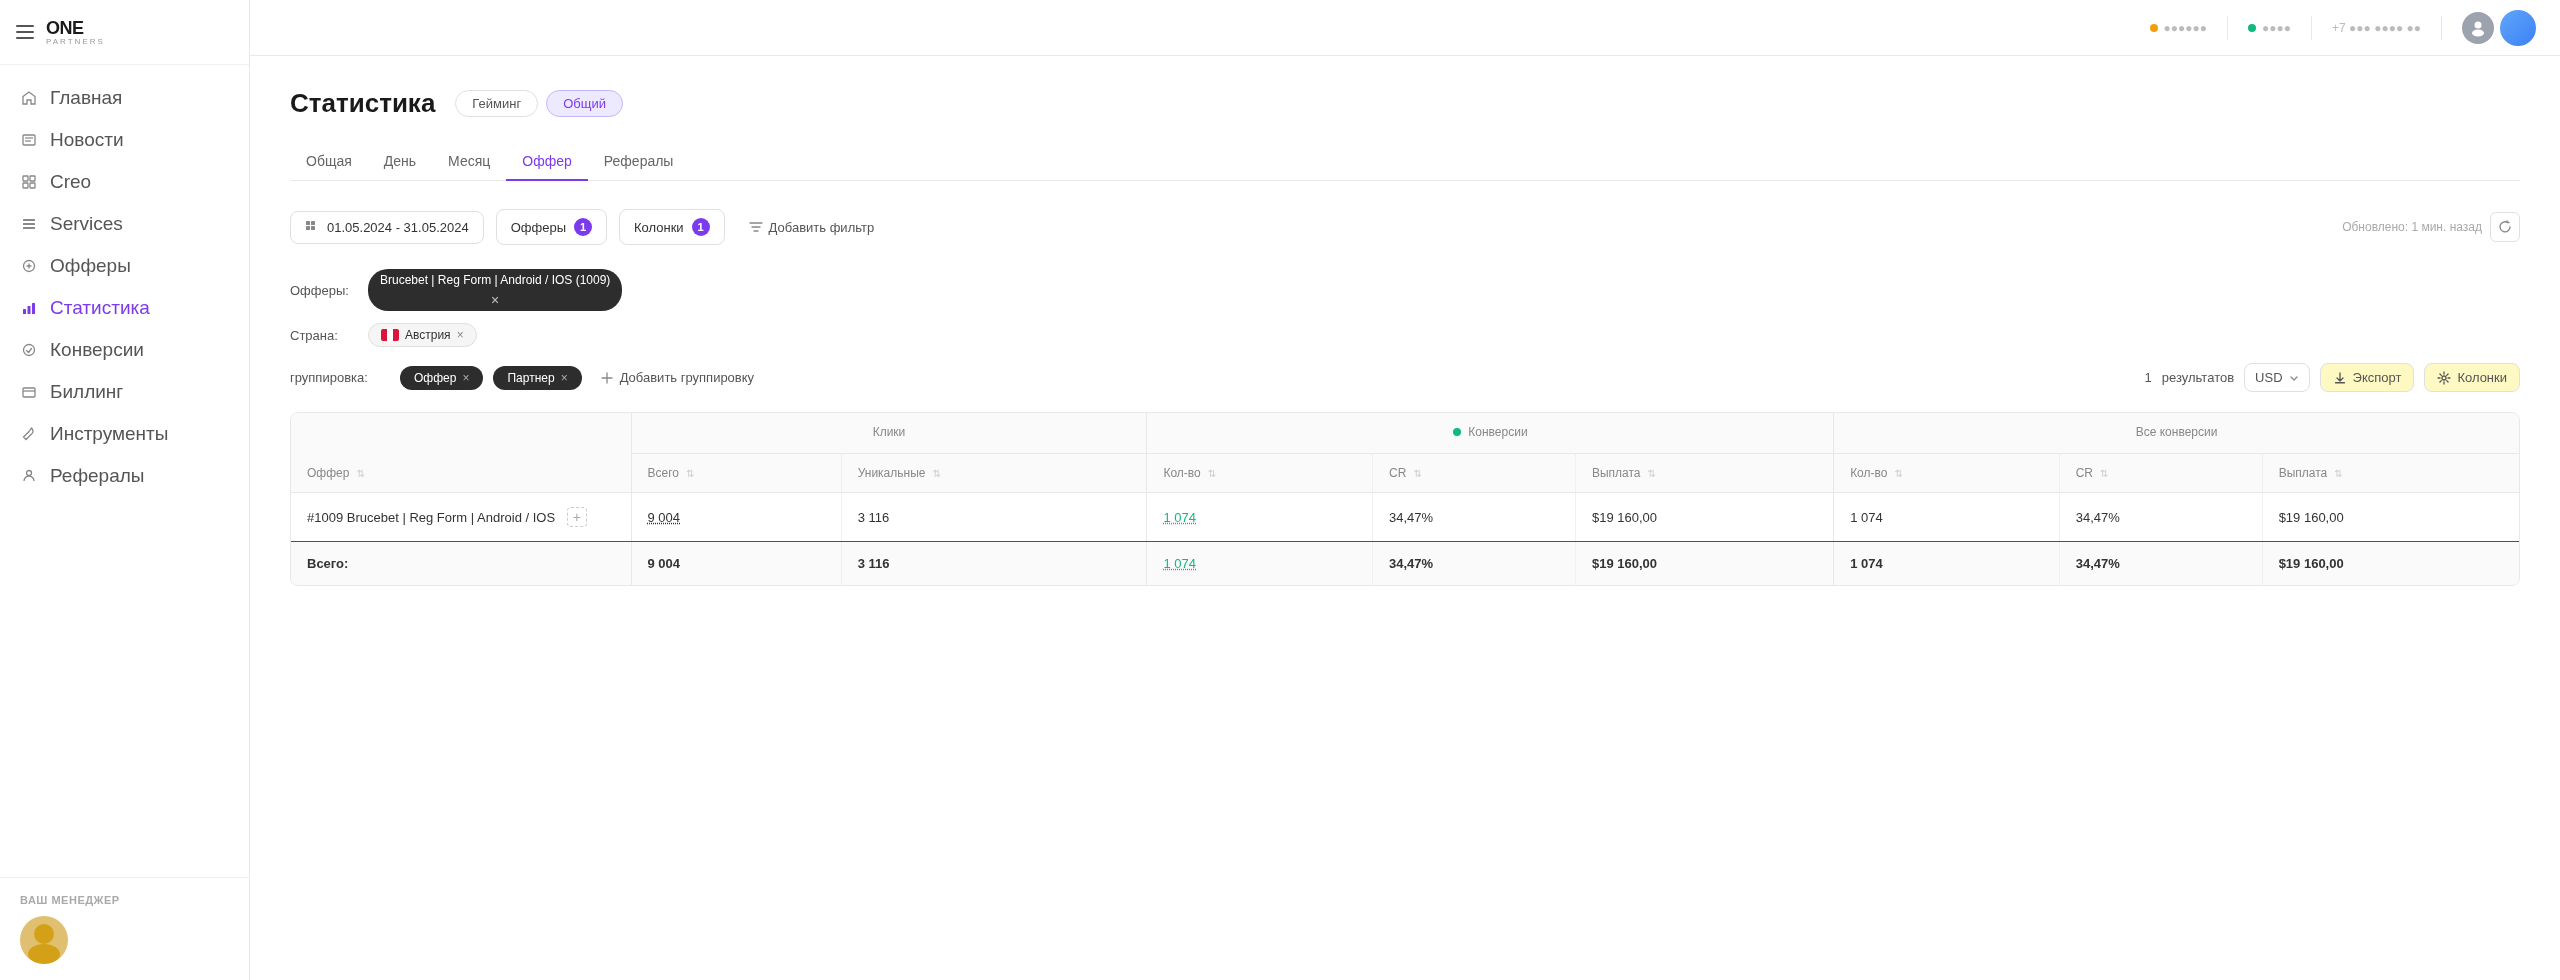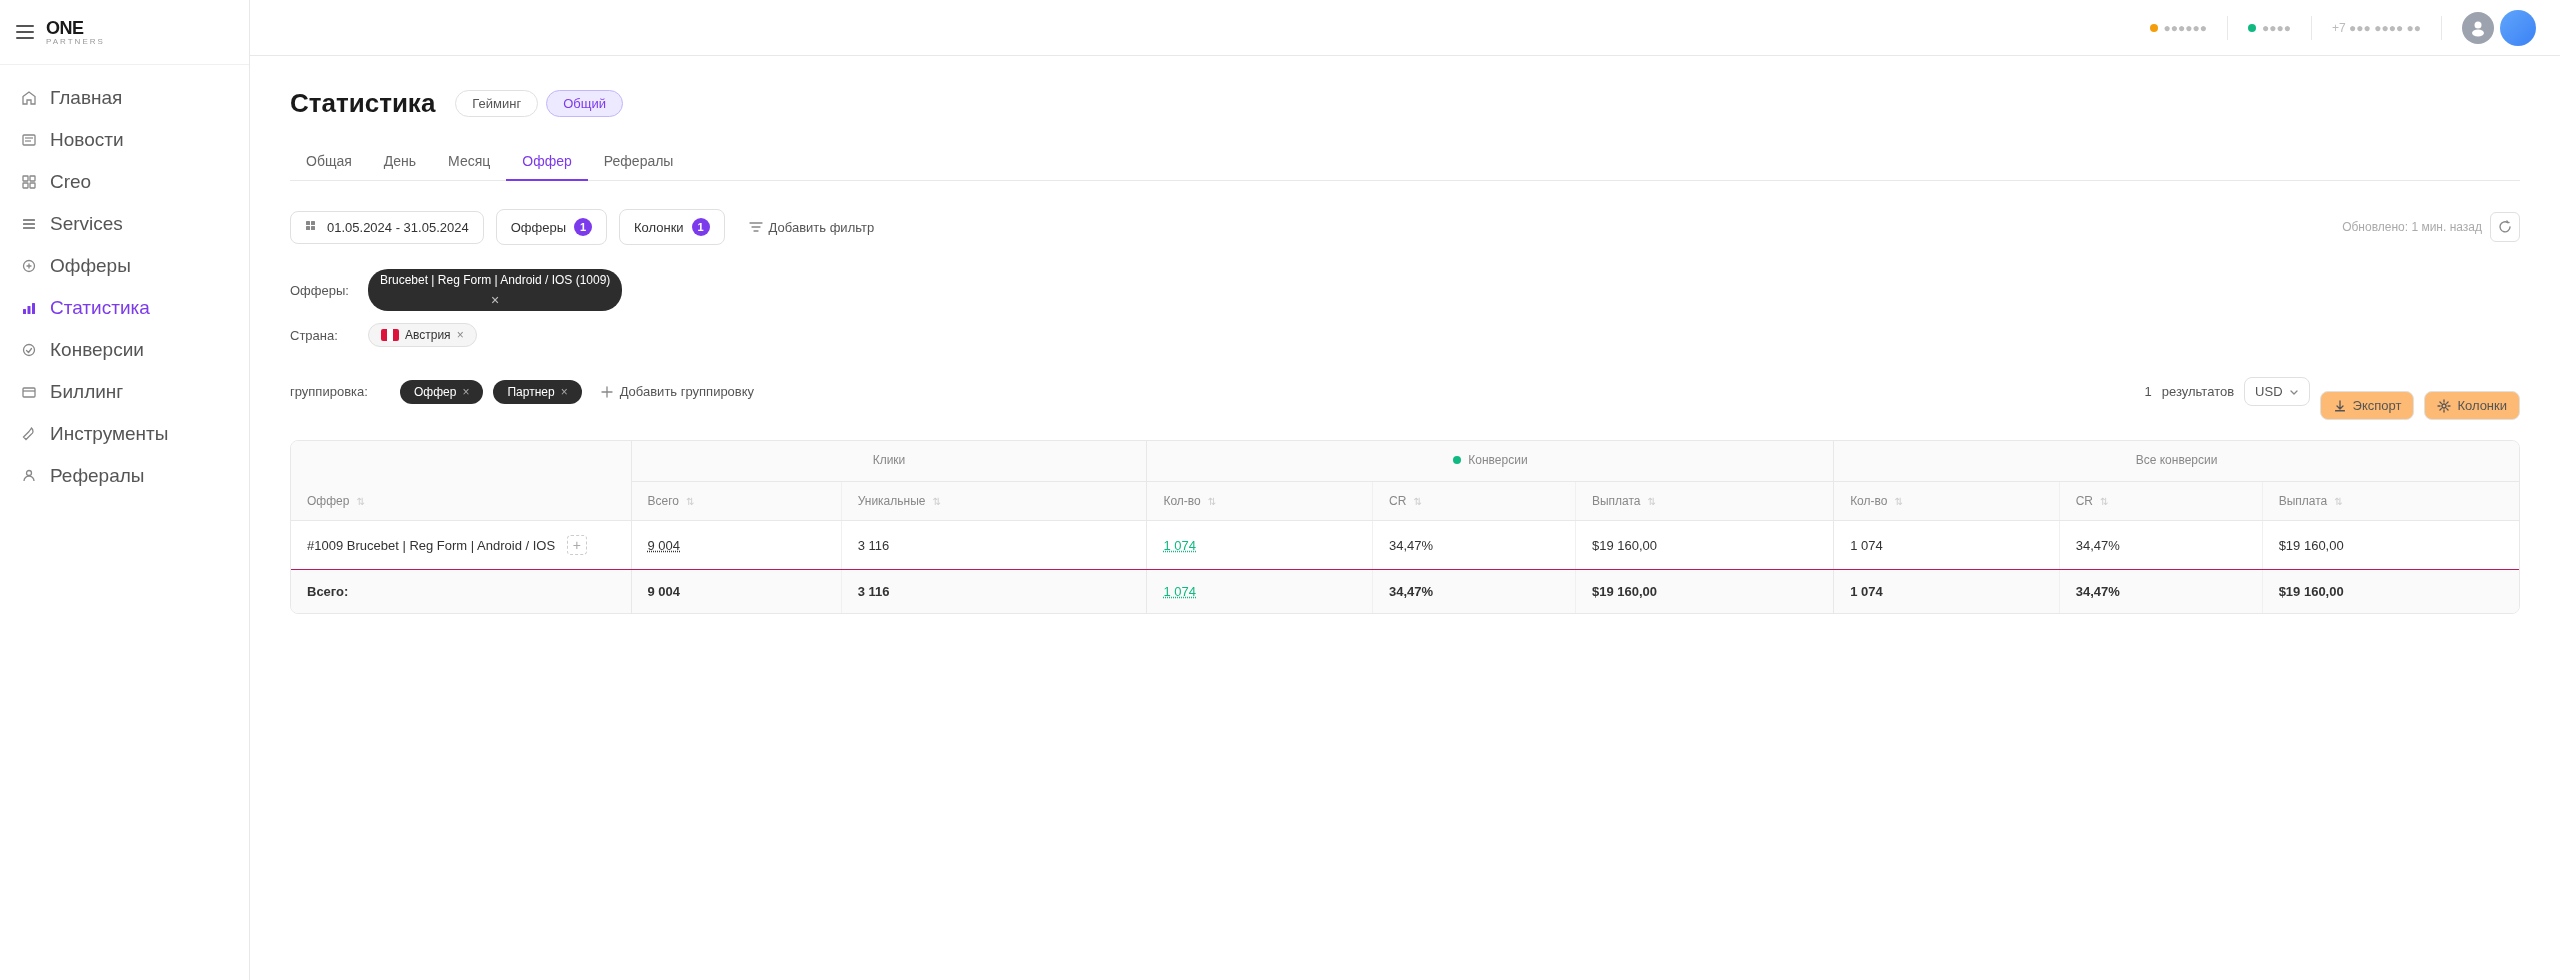--- a/index.html
+++ b/index.html
@@ -67,21 +67,21 @@
     .flag-stripe-r { flex: 1; background: #dc143c; }
     .flag-stripe-w { flex: 1; background: #fff; }
 
     
     .grouping-row { display: flex; align-items: center; gap: 10px; margin-bottom: 20px; font-size: 13px; color: #555; }
     .group-label { min-width: 100px; }
     .group-tag { display: inline-flex; align-items: center; gap: 6px; background: #2d2d2d; color: #fff; border-radius: 20px; padding: 5px 14px; font-size: 12px; font-weight: 500; }
     .group-add { display: flex; align-items: center; gap: 6px; cursor: pointer; color: #555; padding: 5px 8px; }
     .results-info { margin-left: auto; display: flex; align-items: center; gap: 10px; font-size: 13px; color: #555; }
     .currency-select { display: flex; align-items: center; gap: 6px; border: 1px solid #e0e0e0; border-radius: 8px; padding: 6px 10px; cursor: pointer; font-size: 13px; background: #fff; }
-    .action-btn { display: flex; align-items: center; gap: 6px; border: 1px solid #e0e0e0; border-radius: 8px; padding: 6px 12px; cursor: pointer; font-size: 13px; background: #fdba74; color: #555; margin-top: 28px; }
+    .action-btn { display: flex; align-items: center; gap: 6px; border: 1px solid #e0e0e0; border-radius: 8px; padding: 6px 12px; cursor: pointer; font-size: 13px; background: #fef9c3; color: #555; }
 
     
     .table-wrapper { border: 1px solid #e8e8e8; border-radius: 8px; overflow: hidden; }
     table { width: 100%; border-collapse: collapse; font-size: 13px; }
     thead tr { background: #fafafa; }
     th { padding: 12px 16px; text-align: left; color: #888; font-weight: 500; font-size: 12px; border-bottom: 1px solid #e8e8e8; white-space: nowrap; }
     th.group-header { text-align: center; border-bottom: 1px solid #e8e8e8; padding-bottom: 14px; }
     td { padding: 14px 16px; border-bottom: 1px solid #be185d; color: #333; }
     tr:last-child td { border-bottom: none; }
     .col-offer { width: 340px; }
@@ -210,20 +210,29 @@
       <span class="nav-icon">
         <svg width="16" height="16" viewBox="0 0 16 16" fill="none">
             <circle cx="8" cy="5" r="2.5" stroke="#888" stroke-width="1.3"></circle>
             <path d="M3 13c0-2.76 2.24-5 5-5s5 2.24 5 5" stroke="#888" stroke-width="1.3" fill="none"></path>
           </svg>
       </span>
       <span class="nav-label">Рефералы</span>
     </div>
   </nav>
 
+  <div class="manager-section">
+    <div class="manager-label">ВАШ МЕНЕДЖЕР</div>
+    <div class="manager-avatar">
+      <svg width="48" height="48" viewBox="0 0 48 48">
+          <circle cx="24" cy="18" r="10" fill="#d4a017"></circle>
+          <ellipse cx="24" cy="38" rx="16" ry="10" fill="#d4a017"></ellipse>
+        </svg>
+    </div>
+  </div>
 </div>
 
 <div class="main">
 
   <div class="topbar">
     <div class="topbar-item">
       <div class="status-dot orange"></div>
       <span style="color:#bbb; font-size:12px;">●●●●●●</span>
     </div>
     <div class="topbar-divider"></div>

